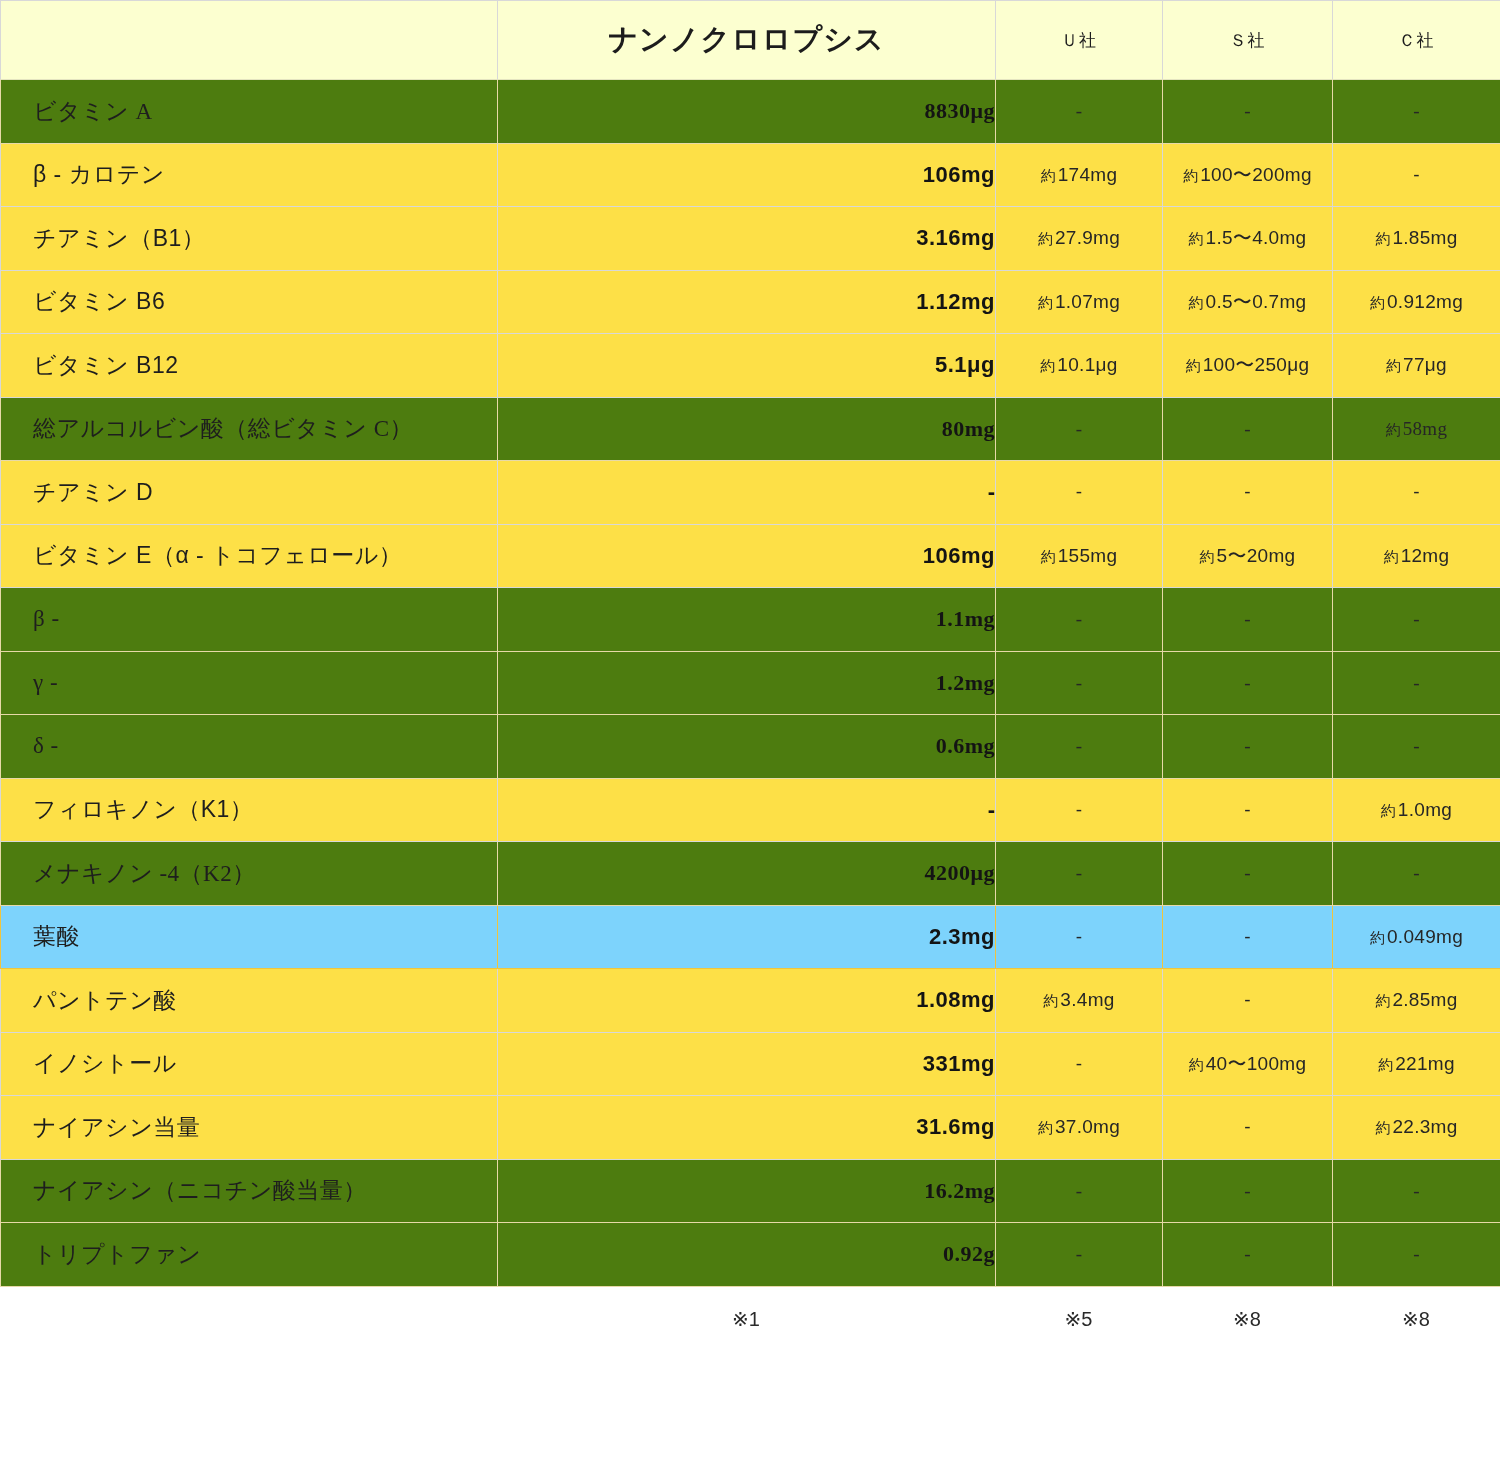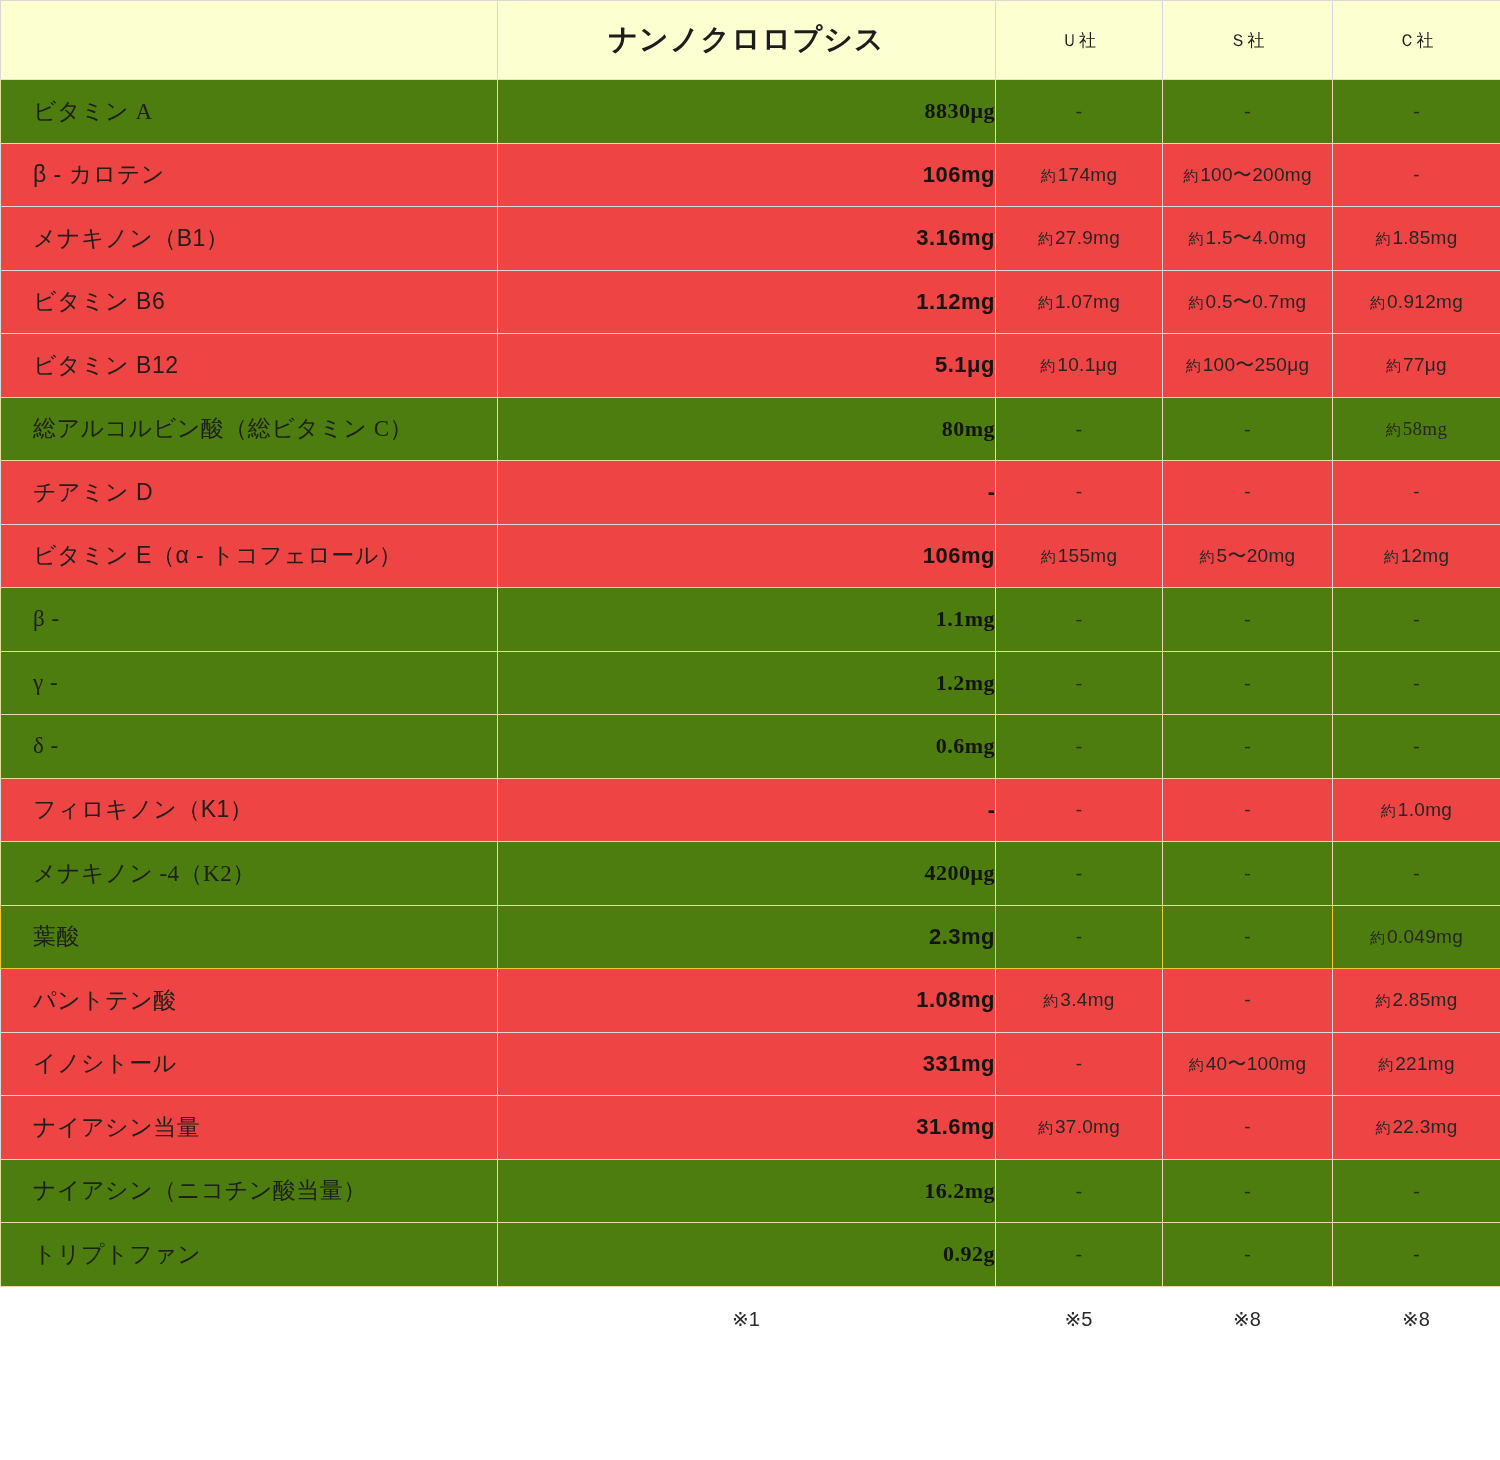--- a/index.html
+++ b/index.html
@@ -75,23 +75,23 @@
     font-size: 19px;
     color: #262626;
     text-align: center;
     letter-spacing: 0.3px;
     white-space: nowrap;
   }
   td.comp-cell.dash,
   td.main-cell.dash { letter-spacing: 0; }
 
   
-  tr.bg-white  td { background: #ef4444; }
+  tr.bg-white  td { background: #fde047; }
   tr.bg-light  td { background: #4d7c0f; font-family: Liberation Serif, serif; }
-  tr.bg-strong td { background: #4d7c0f; margin-left: 16px; }
+  tr.bg-strong td { background: #7dd3fc; margin-left: 16px; }
 
   tr.bg-light td, tr.bg-strong td { border-color: #e7d9a8; }
   tr.bg-strong td { border-color: #f0c53c; }
 
   .prefix {
     font-size: 15px;
     margin-right: 2px;
     letter-spacing: 0;
   }
   .footnotes {
@@ -142,21 +142,21 @@
           <td class="comp-cell dash">-</td>
         </tr>
         <tr class="bg-white">
           <td class="name-cell">β - カロテン</td>
           <td class="main-cell">106mg</td>
           <td class="comp-cell"><span class="prefix">約</span>174mg</td>
           <td class="comp-cell"><span class="prefix">約</span>100〜200mg</td>
           <td class="comp-cell dash">-</td>
         </tr>
         <tr class="bg-white">
-          <td class="name-cell">メナキノン（B1）</td>
+          <td class="name-cell">チアミン（B1）</td>
           <td class="main-cell">3.16mg</td>
           <td class="comp-cell"><span class="prefix">約</span>27.9mg</td>
           <td class="comp-cell"><span class="prefix">約</span>1.5〜4.0mg</td>
           <td class="comp-cell"><span class="prefix">約</span>1.85mg</td>
         </tr>
         <tr class="bg-white">
           <td class="name-cell">ビタミン B6</td>
           <td class="main-cell">1.12mg</td>
           <td class="comp-cell"><span class="prefix">約</span>1.07mg</td>
           <td class="comp-cell"><span class="prefix">約</span>0.5〜0.7mg</td>

